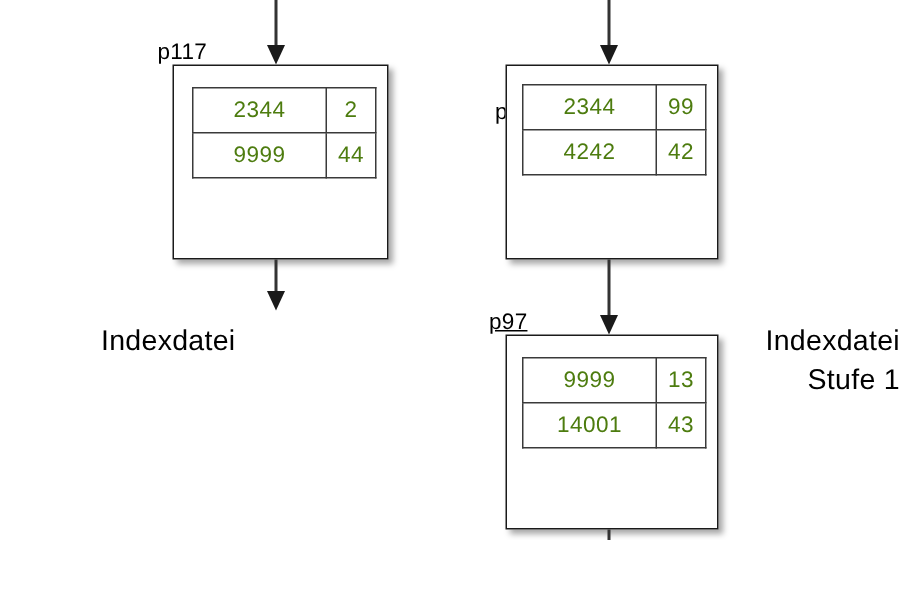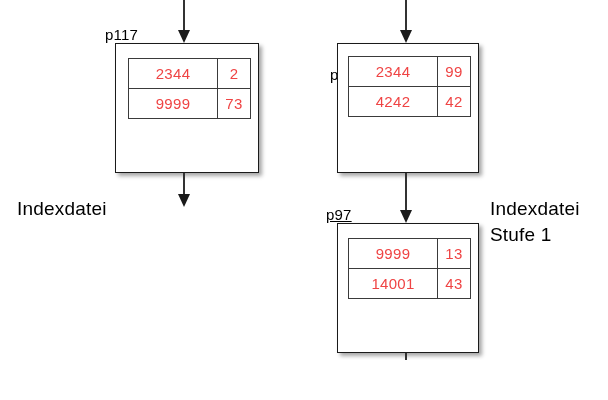--- a/index.html
+++ b/index.html
@@ -39,21 +39,21 @@
     position: absolute;
     border-collapse: collapse;
     background: #ffffff;
     table-layout: fixed;
   }
   .entry-table td {
     border: 1.3px solid #3a3a3a;
     text-align: center;
     vertical-align: middle;
     font-size: 15px;
-    color: #ef4444;
+    color: #4d7c0f;
     height: 29px;
     padding: 0;
     letter-spacing: 0.3px;
   }
   .entry-table td.key-cell   { width: 88px; }
   .entry-table td.value-cell { width: 32px; }
 
   
   .arrow {
     position: absolute;
@@ -76,24 +76,25 @@
     border-left: 6px solid transparent;
     border-right: 6px solid transparent;
     border-top: 13px solid #1a1a1a;
   }
 
   
   .caption {
     position: absolute;
     font-size: 19px;
     color: #000000;
-    text-align: left;
+    text-align: right;
     line-height: 1.35;
     letter-spacing: 0.2px;
     white-space: nowrap;
+    margin-top: 19px;
   }
   .caption .cap-line { display: block; }
 </style>
 </head>
 <body>
 
 <div id="canvas">
 
   <div class="arrow" style="left:175px; top:0px; width:18px; height:43px;">
     <div class="shaft" style="height:31px;"></div>
@@ -106,21 +107,21 @@
   </div>
 
   <table class="entry-table" style="left:128px; top:58px;">
     <tbody>
         <tr>
       <td class="key-cell">2344</td>
       <td class="value-cell">2</td>
     </tr>
     <tr>
       <td class="key-cell">9999</td>
-      <td class="value-cell">73</td>
+      <td class="value-cell">44</td>
     </tr>
   </tbody>
     </table>
 
   <div class="arrow" style="left:175px; top:173px; width:18px; height:34px;">
     <div class="shaft" style="height:22px;"></div>
     <div class="head"></div>
   </div>
 
   <div class="arrow" style="left:397px; top:0px; width:18px; height:43px;">

